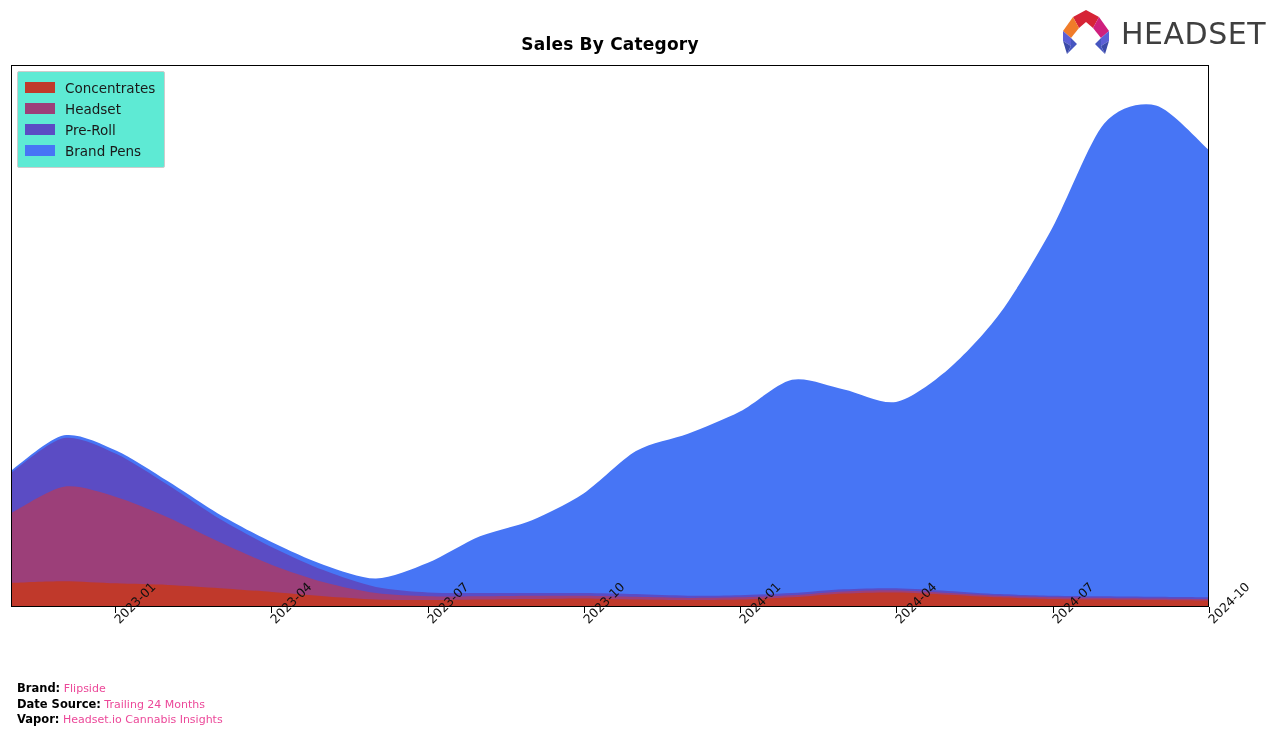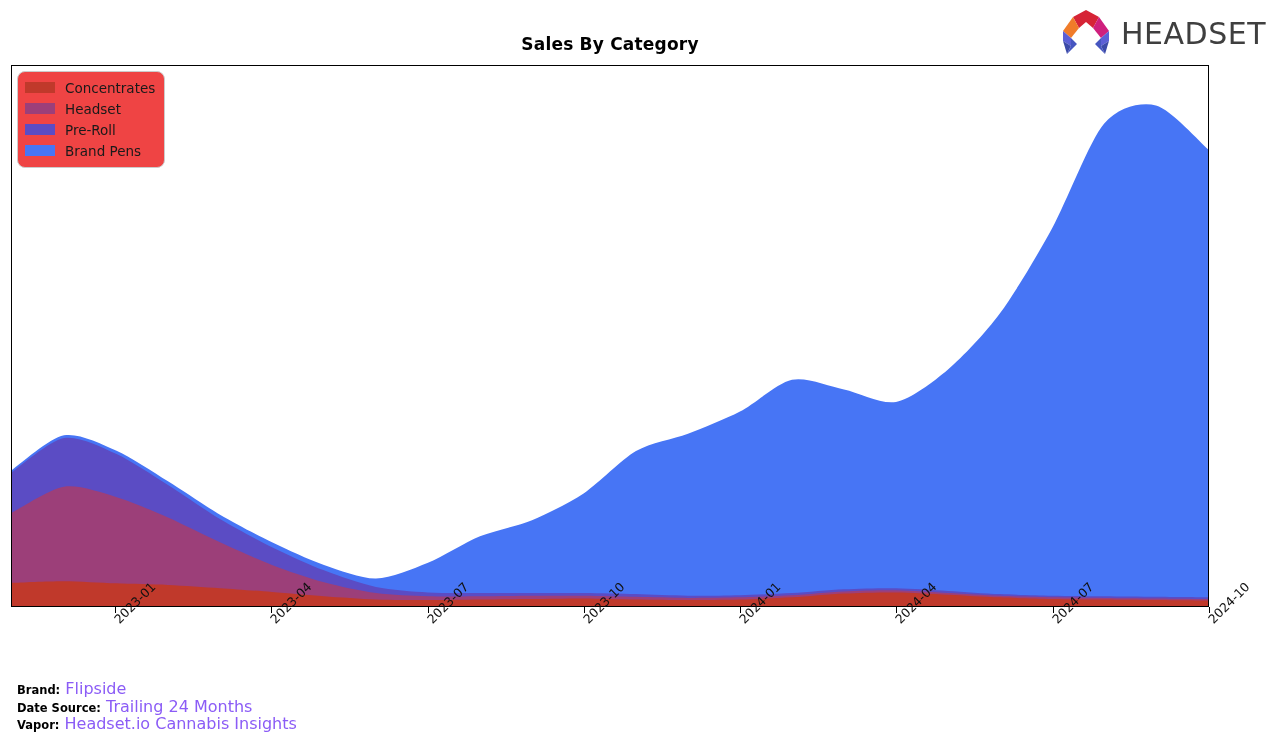--- a/index.html
+++ b/index.html
@@ -55,23 +55,23 @@
     box-sizing: border-box;
     background: #ffffff;
   }
   #plot-svg { display: block; width: 100%; height: 100%; }
 
   
   #chart-legend {
     position: absolute;
     left: 17px;
     top: 71px;
-    background: #ef4444;
+    background: #5eead4;
     border: 1px solid #cccccc;
-    border-radius: 8px;
+    border-radius: 2px;
     padding: 5px 9px 6px 7px;
     z-index: 5;
   }
   .legend-item {
     display: flex;
     align-items: center;
     height: 21px;
   }
   .legend-swatch {
     width: 30px;
@@ -118,22 +118,22 @@
     font-size: 11.5px;
     line-height: 15.5px;
   }
   .footer-row { white-space: nowrap; }
   .footer-key {
     font-weight: bold;
     color: #000000;
     text-align: right;
   }
   .footer-val {
-    color: #8b5cf6;
-    font-size: 16px;
+    color: #ec4899;
+    font-size: 11px;
   }
 </style>
 </head>
 <body>
 
 <div id="chart-title">Sales By Category</div>
 
 <div id="brand-logo">
   <span>
     <svg width="54" height="48" viewBox="0 0 54 48">

